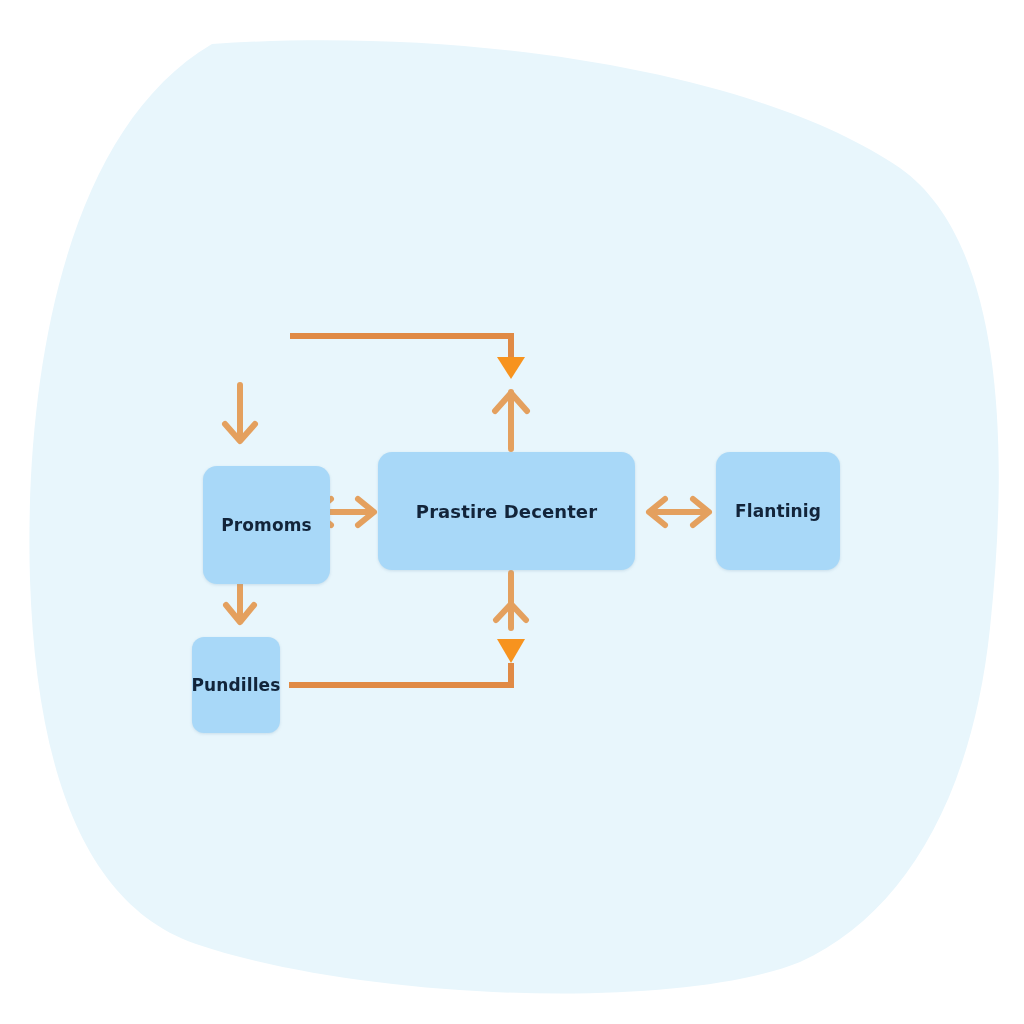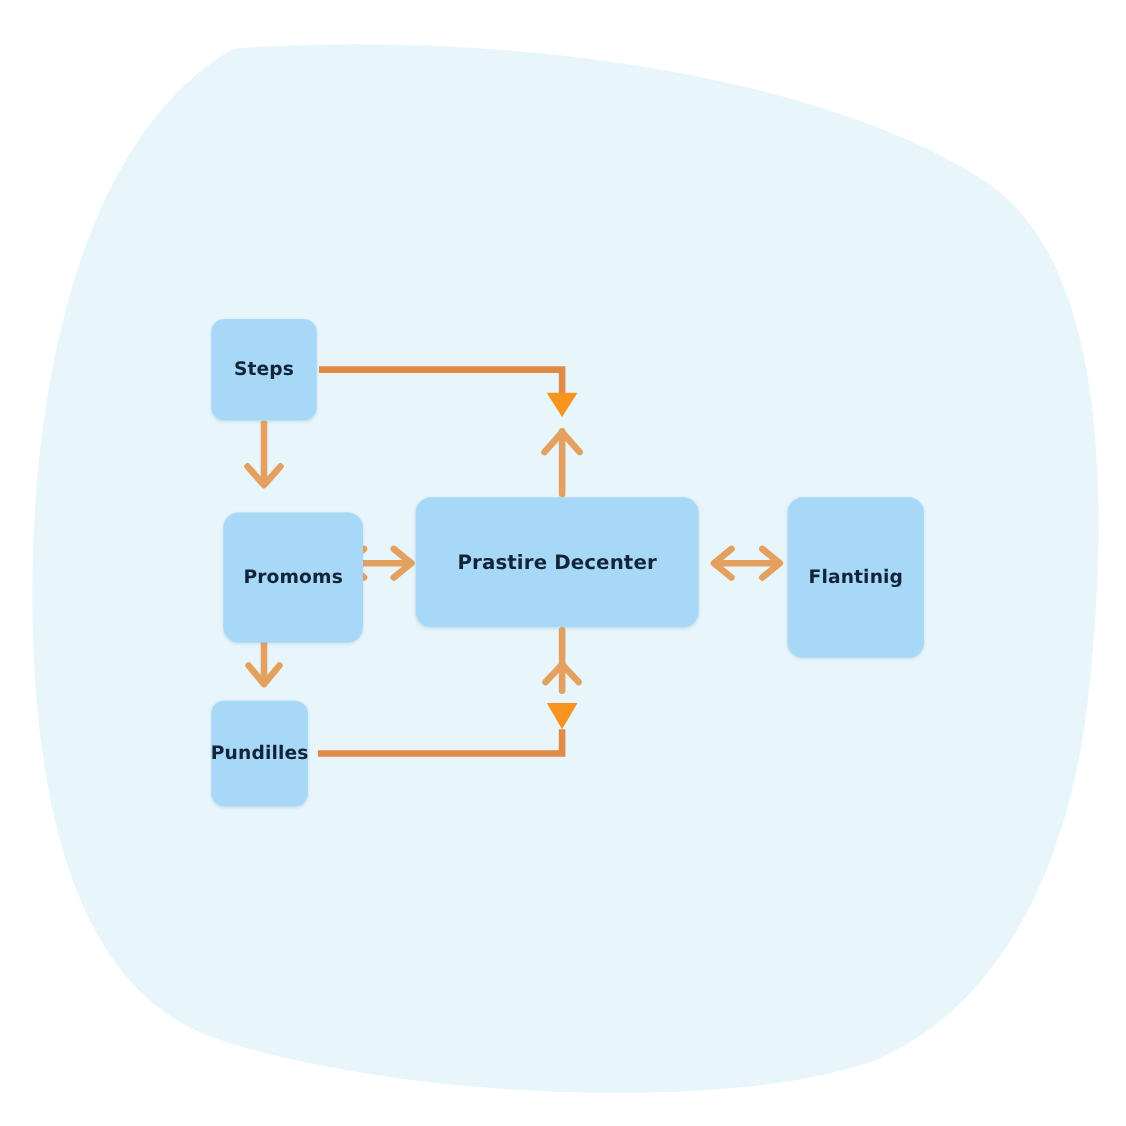--- a/index.html
+++ b/index.html
@@ -56,21 +56,21 @@
     color: #12243a;
     letter-spacing: 0.1px;
     white-space: nowrap;
     text-align: center;
   }
 
   #node-steps     { left: 192px; top: 290px;  width: 96px;  height: 92px;  }
   #node-promoms   { left: 180px; top: 466px;  width: 127px; height: 118px; border-radius: 14px; margin-left: 23px; }
   #node-pundilles { left: 192px; top: 637px;  width: 88px;  height: 96px;  }
   #node-center    { left: 378px; top: 452px;  width: 257px; height: 118px; border-radius: 14px; }
-  #node-right     { left: 716px; top: 452px;  width: 124px; height: 146px; border-radius: 14px; }
+  #node-right     { left: 716px; top: 452px;  width: 124px; height: 118px; border-radius: 14px; }
 
   #node-center .label { font-size: 18px; }
 </style>
 </head>
 <body>
 
 <div id="canvas">
 
   <svg class="blob" viewBox="0 0 1024 1024" aria-hidden="true">
     <path d="M 212 44
@@ -128,23 +128,20 @@
       <path class="ln2" d="M 511 573 L 511 628"></path>
       <path class="chev" d="M 496 620 L 511 604 L 526 620"></path>
     </g>
 
     <g>
       <path class="ln" d="M 289 685 L 511 685 L 511 663"></path>
       <polygon class="tri" points="511,663 497,639 525,639"></polygon>
     </g>
   </svg>
 
-  <div class="node" id="node-steps">
-    <span class="label">Steps</span>
-  </div>
 
   <div class="node" id="node-promoms">
     <span class="label">Promoms</span>
   </div>
 
   <div class="node" id="node-pundilles">
     <span class="label">Pundilles</span>
   </div>
 
   <div class="node" id="node-center">

